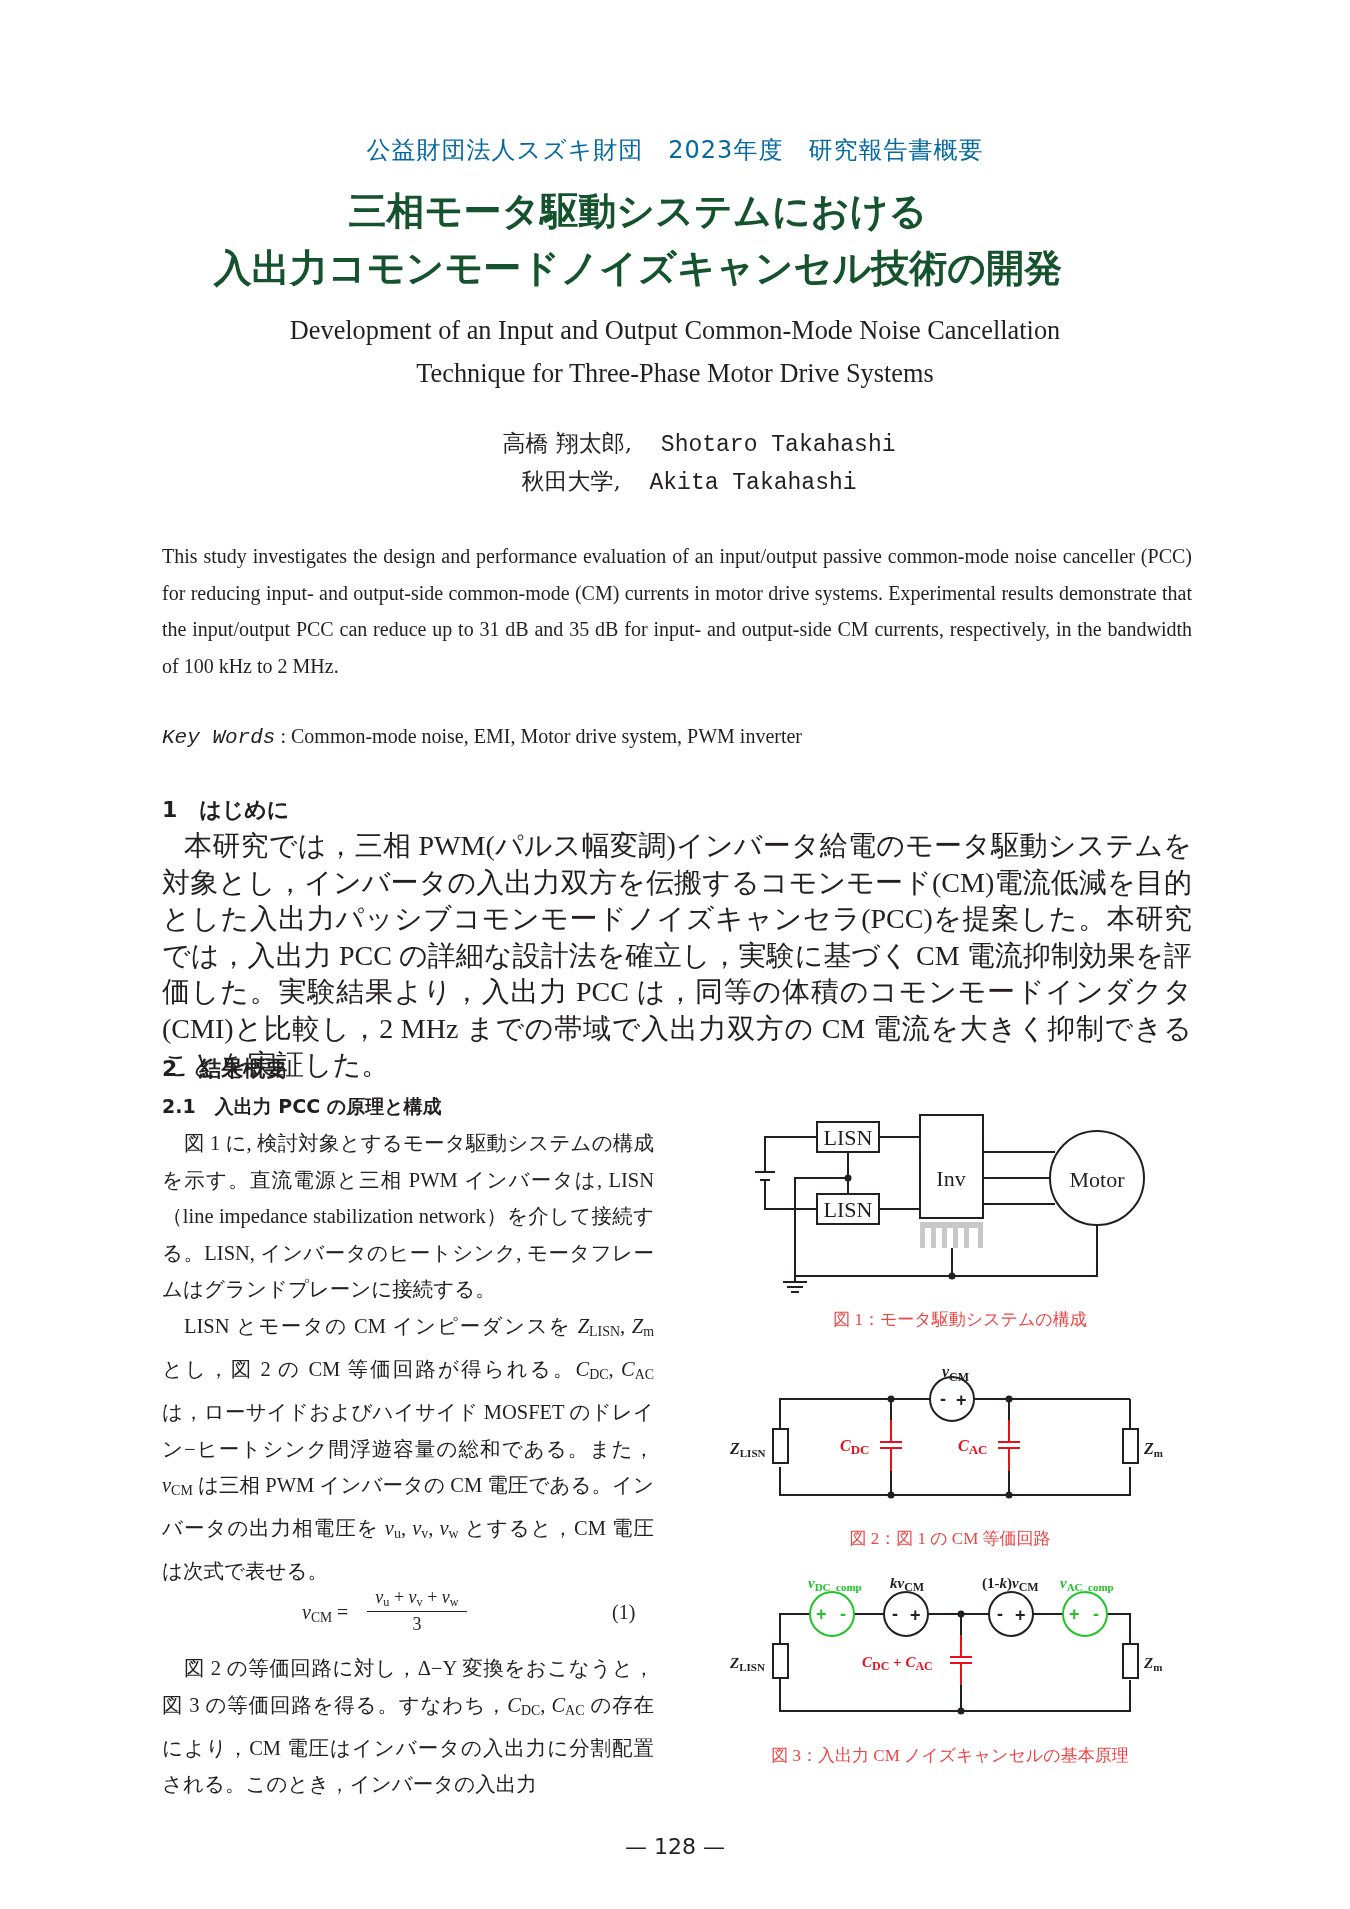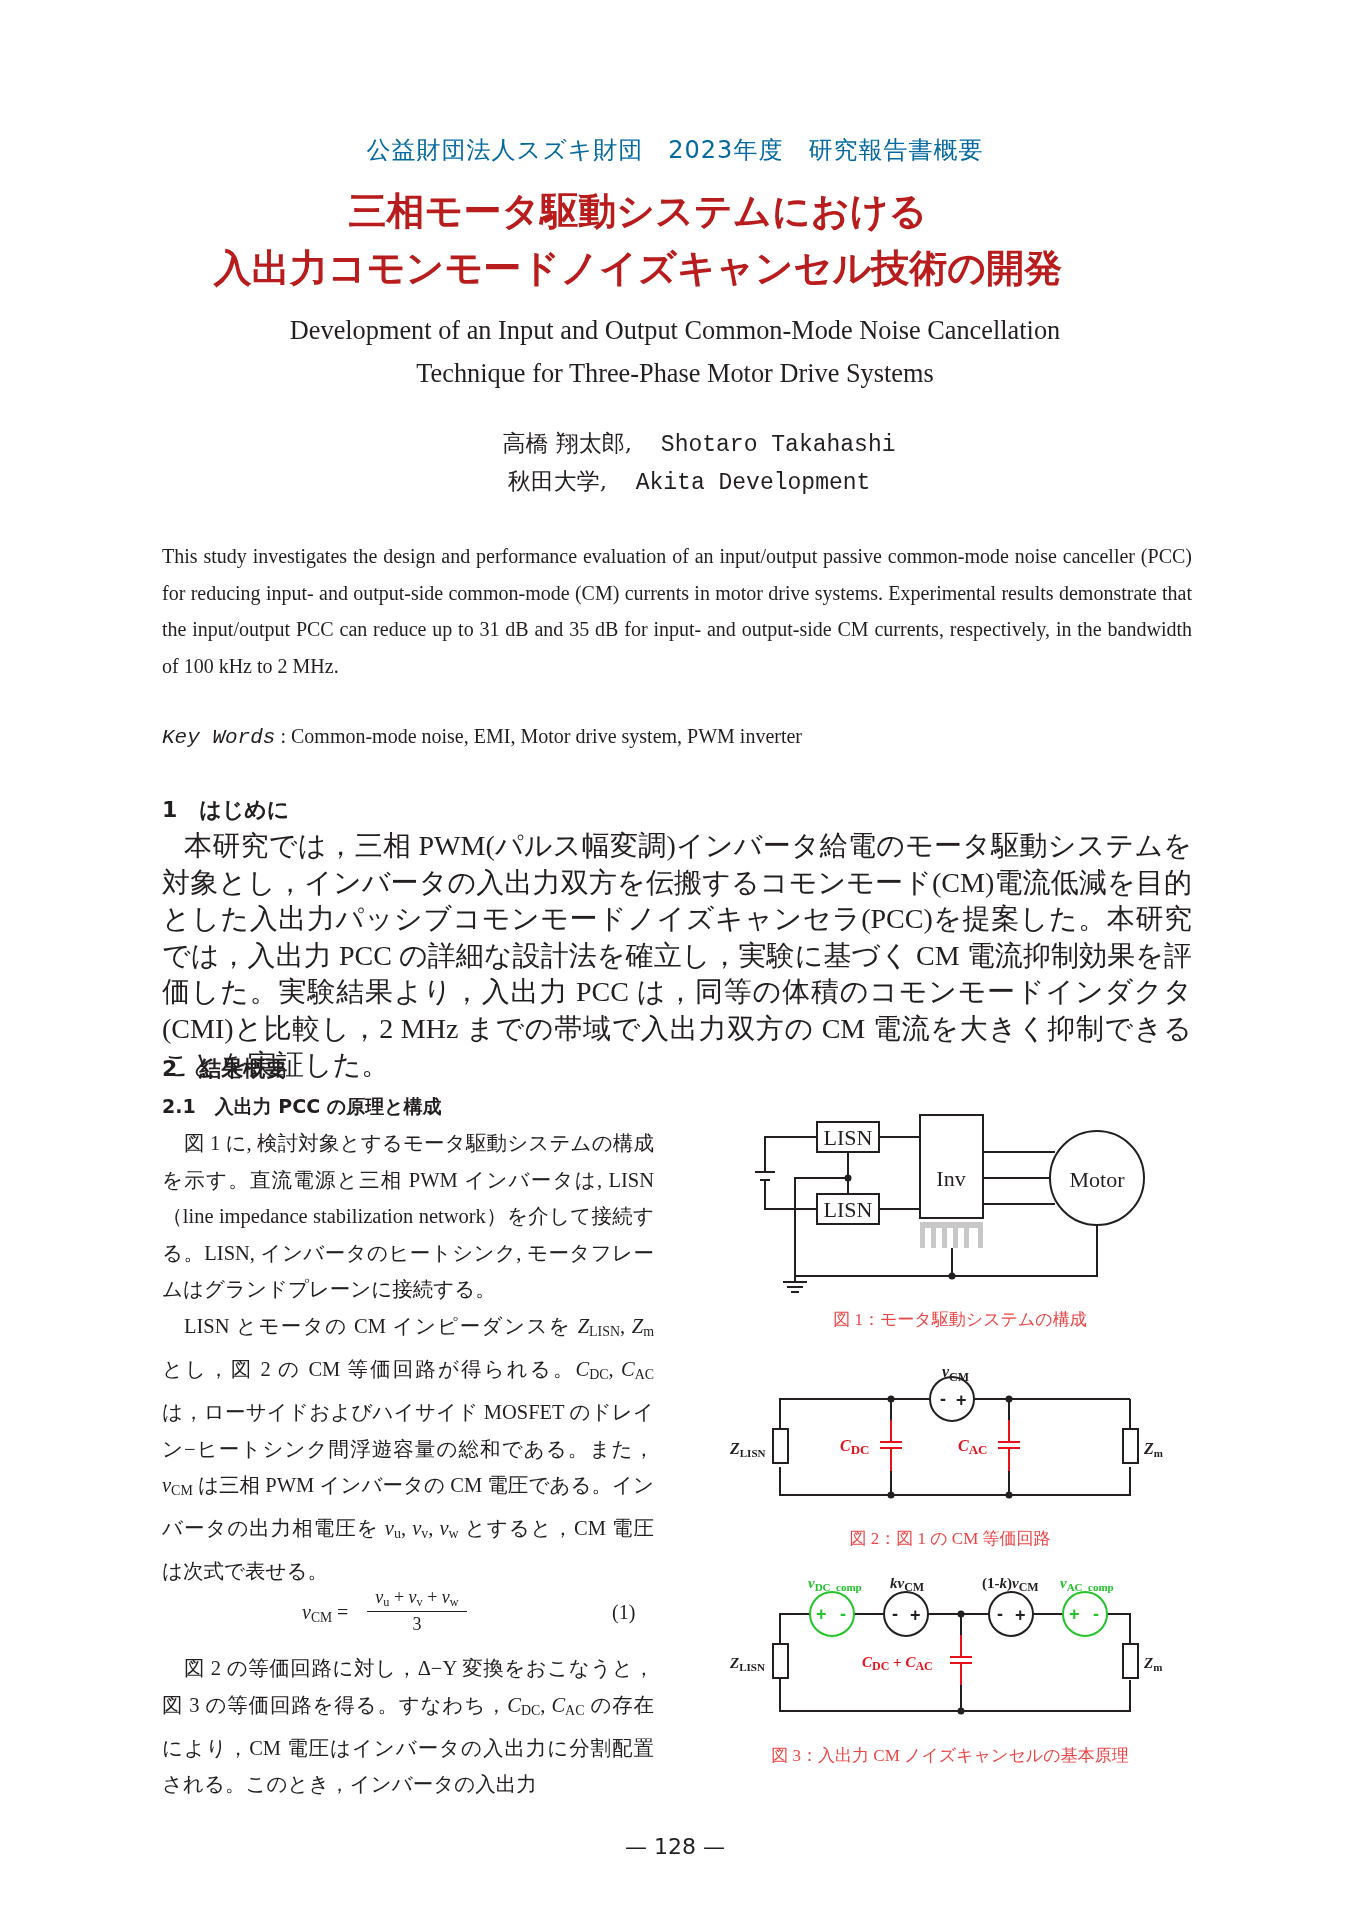--- a/index.html
+++ b/index.html
@@ -2,21 +2,21 @@
 <html><head>
 <meta charset="utf-8">
 <style>
   html, body { margin: 0; padding: 0; background: #ffffff; }
   body { width: 1350px; height: 1909px; position: relative; overflow: hidden; color: #231f20;
          font-family: "Liberation Serif", "DejaVu Serif", serif; }
   .abs { position: absolute; }
   .header-line { left: 0; width: 1350px; top: 134px; text-align: center; font-family: "DejaVu Sans", sans-serif;
                  font-size: 24px; letter-spacing: 1px; color: #0369a1; }
   .title-jp { left: 0; width: 1276px; text-align: center; font-family: "DejaVu Sans", sans-serif;
-              font-weight: bold; font-size: 38px; color: #b91c1c; letter-spacing: 0px; }
+              font-weight: bold; font-size: 38px; color: #14532d; letter-spacing: 0px; }
   .title-jp.l1 { top: 186px; }
   .title-jp.l2 { top: 243px; }
   .title-en { left: 0; width: 1350px; text-align: center; font-family: "Liberation Serif", serif;
               font-size: 28px; color: #231f20; transform: scaleX(0.94); }
   .title-en.l1 { top: 314px; }
   .title-en.l2 { top: 357px; }
   .author { left: 0; width: 1350px; text-align: center; font-size: 23px; }
   .author .jp { font-family: "DejaVu Serif", serif; }
   .author .en { font-family: "Liberation Mono", "DejaVu Sans Mono", monospace; }
   .author.l1 { top: 428px; left: 24px; }
@@ -50,21 +50,21 @@
 
 <div class="abs title-jp l1">三相モータ駆動システムにおける</div>
 <div class="abs title-jp l2">入出力コモンモードノイズキャンセル技術の開発</div>
 <div class="abs title-en l1">Development of an Input and Output Common-Mode Noise Cancellation</div>
 <div class="abs title-en l2">Technique for Three-Phase Motor Drive Systems</div>
 
 <div class="abs author l1">
   <span class="jp">高橋 翔太郎,</span>&nbsp;&nbsp;&nbsp;&nbsp;&nbsp;<span class="en">Shotaro Takahashi</span>
 </div>
 <div class="abs author l2">
-  <span class="jp">秋田大学,</span>&nbsp;&nbsp;&nbsp;&nbsp;&nbsp;<span class="en">Akita Development</span>
+  <span class="jp">秋田大学,</span>&nbsp;&nbsp;&nbsp;&nbsp;&nbsp;<span class="en">Akita Takahashi</span>
 </div>
 
 <div class="abs abstract">This study investigates the design and performance evaluation of an input/output passive common-mode noise canceller (PCC) for reducing input- and output-side common-mode (CM) currents in motor drive systems. Experimental results demonstrate that the input/output PCC can reduce up to 31 dB and 35 dB for input- and output-side CM currents, respectively, in the bandwidth of 100 kHz to 2 MHz.</div>
 
 <div class="abs keywords">
   <span class="kw-label">Key Words</span><span> : </span><span>Common-mode noise, EMI, Motor drive system, PWM inverter</span>
 </div>
 
 <div class="abs sec-head" style="top:795px;">1　はじめに</div>
 <div class="abs body-full" style="top:828px;">

